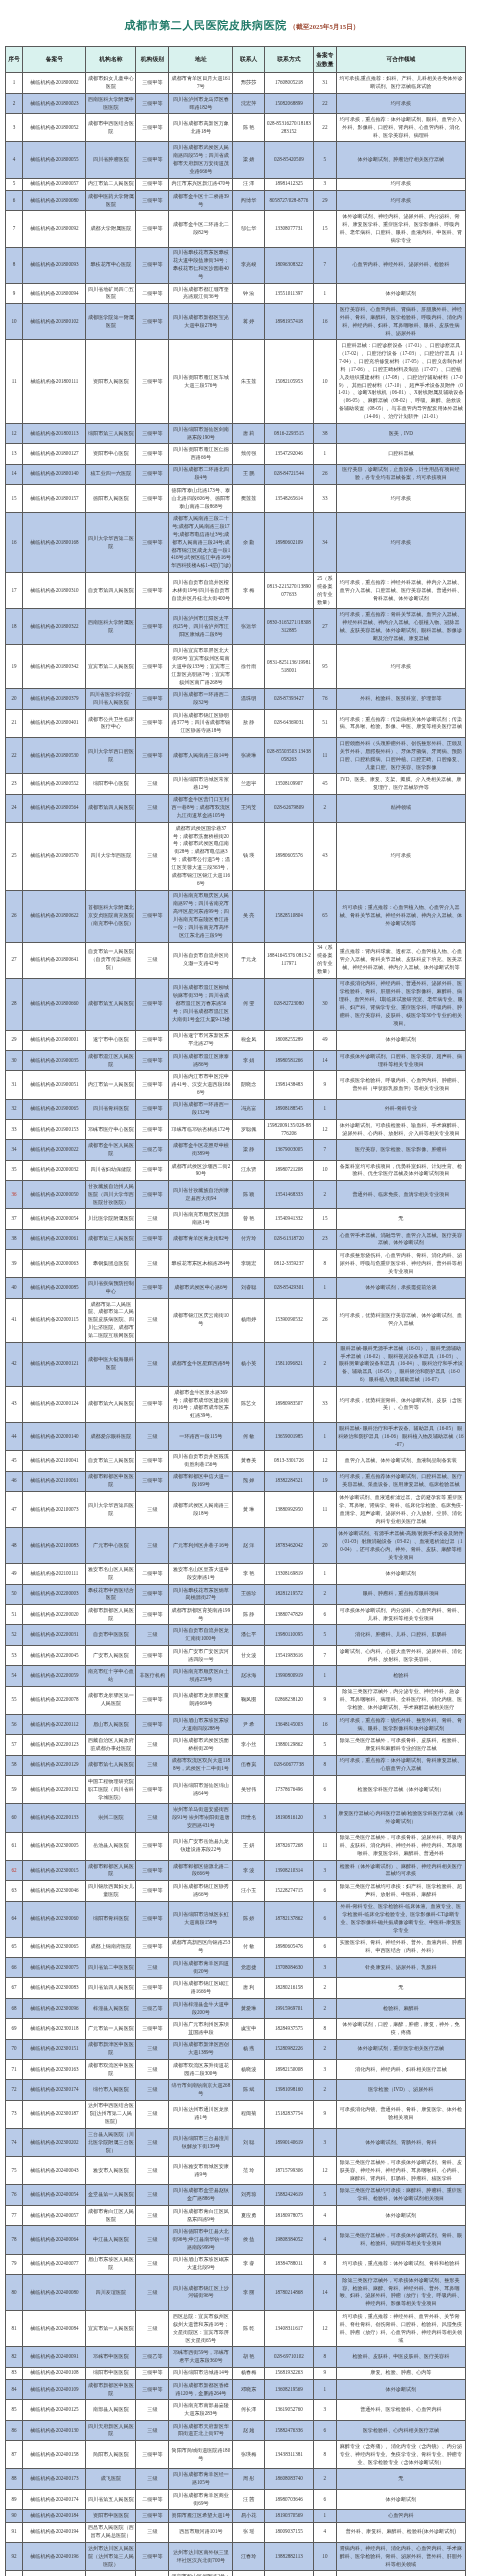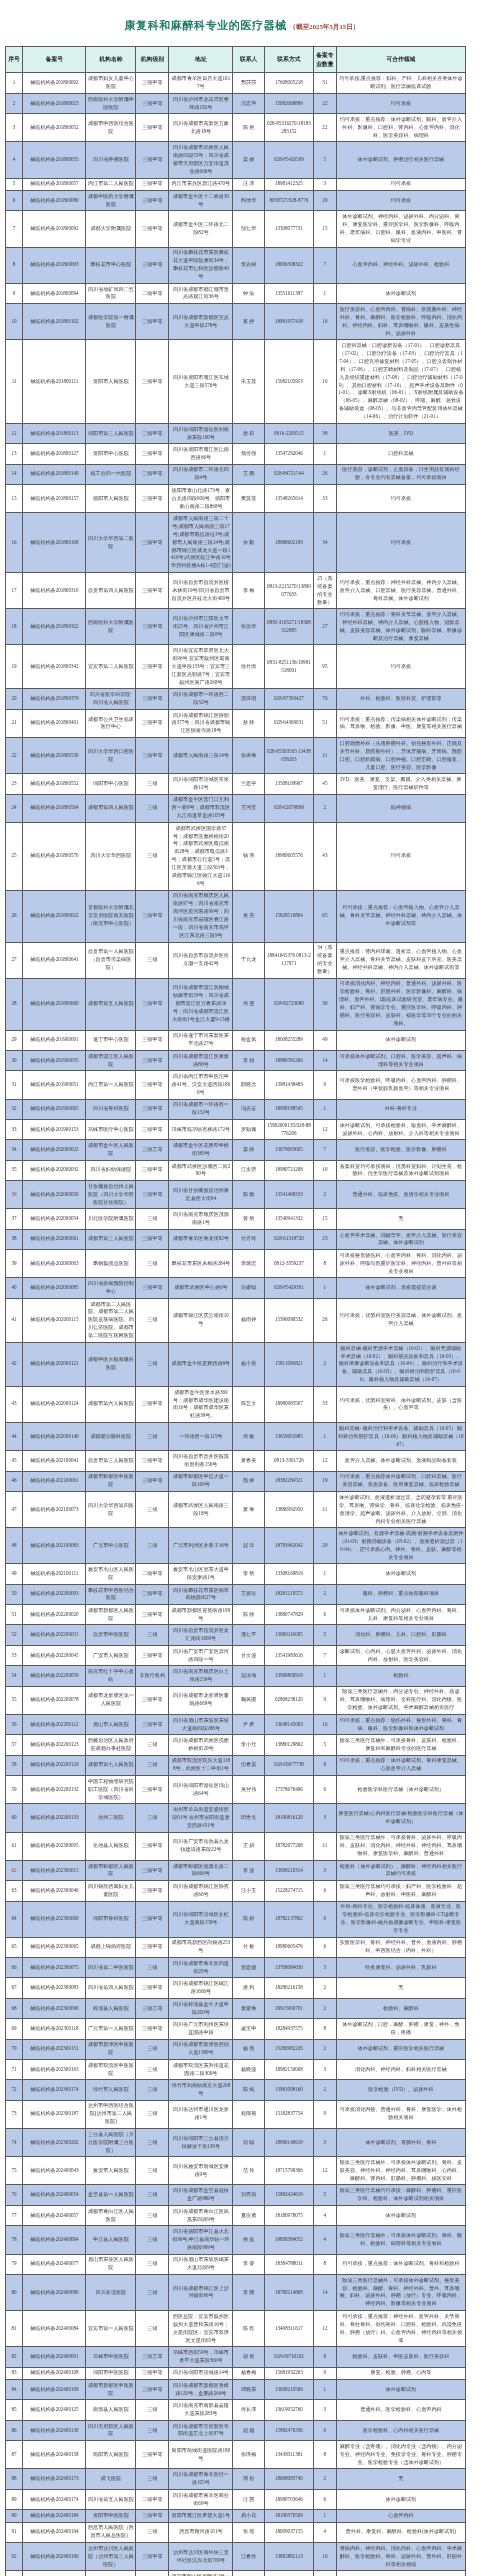--- a/index.html
+++ b/index.html
@@ -72,21 +72,21 @@
   col.c-contact{width:31.5px;}
   col.c-phone{width:49px;}
   col.c-count{width:23px;}
   col.c-scope{width:129px;}
 </style>
 </head>
 <body>
 
 <div class="page">
   <div class="title-wrap">
-    <span class="title-main">康复科和麻醉科专业的医疗器械</span>
+    <span class="title-main">成都市第二人民医院皮肤病医院</span>
     <span class="title-date">（截至2025年5月15日）</span>
   </div>
 
   <table class="catalog">
     <colgroup>
       <col class="c-no">
         <col class="c-reg">
         <col class="c-name">
         <col class="c-level">
       <col class="c-addr">

